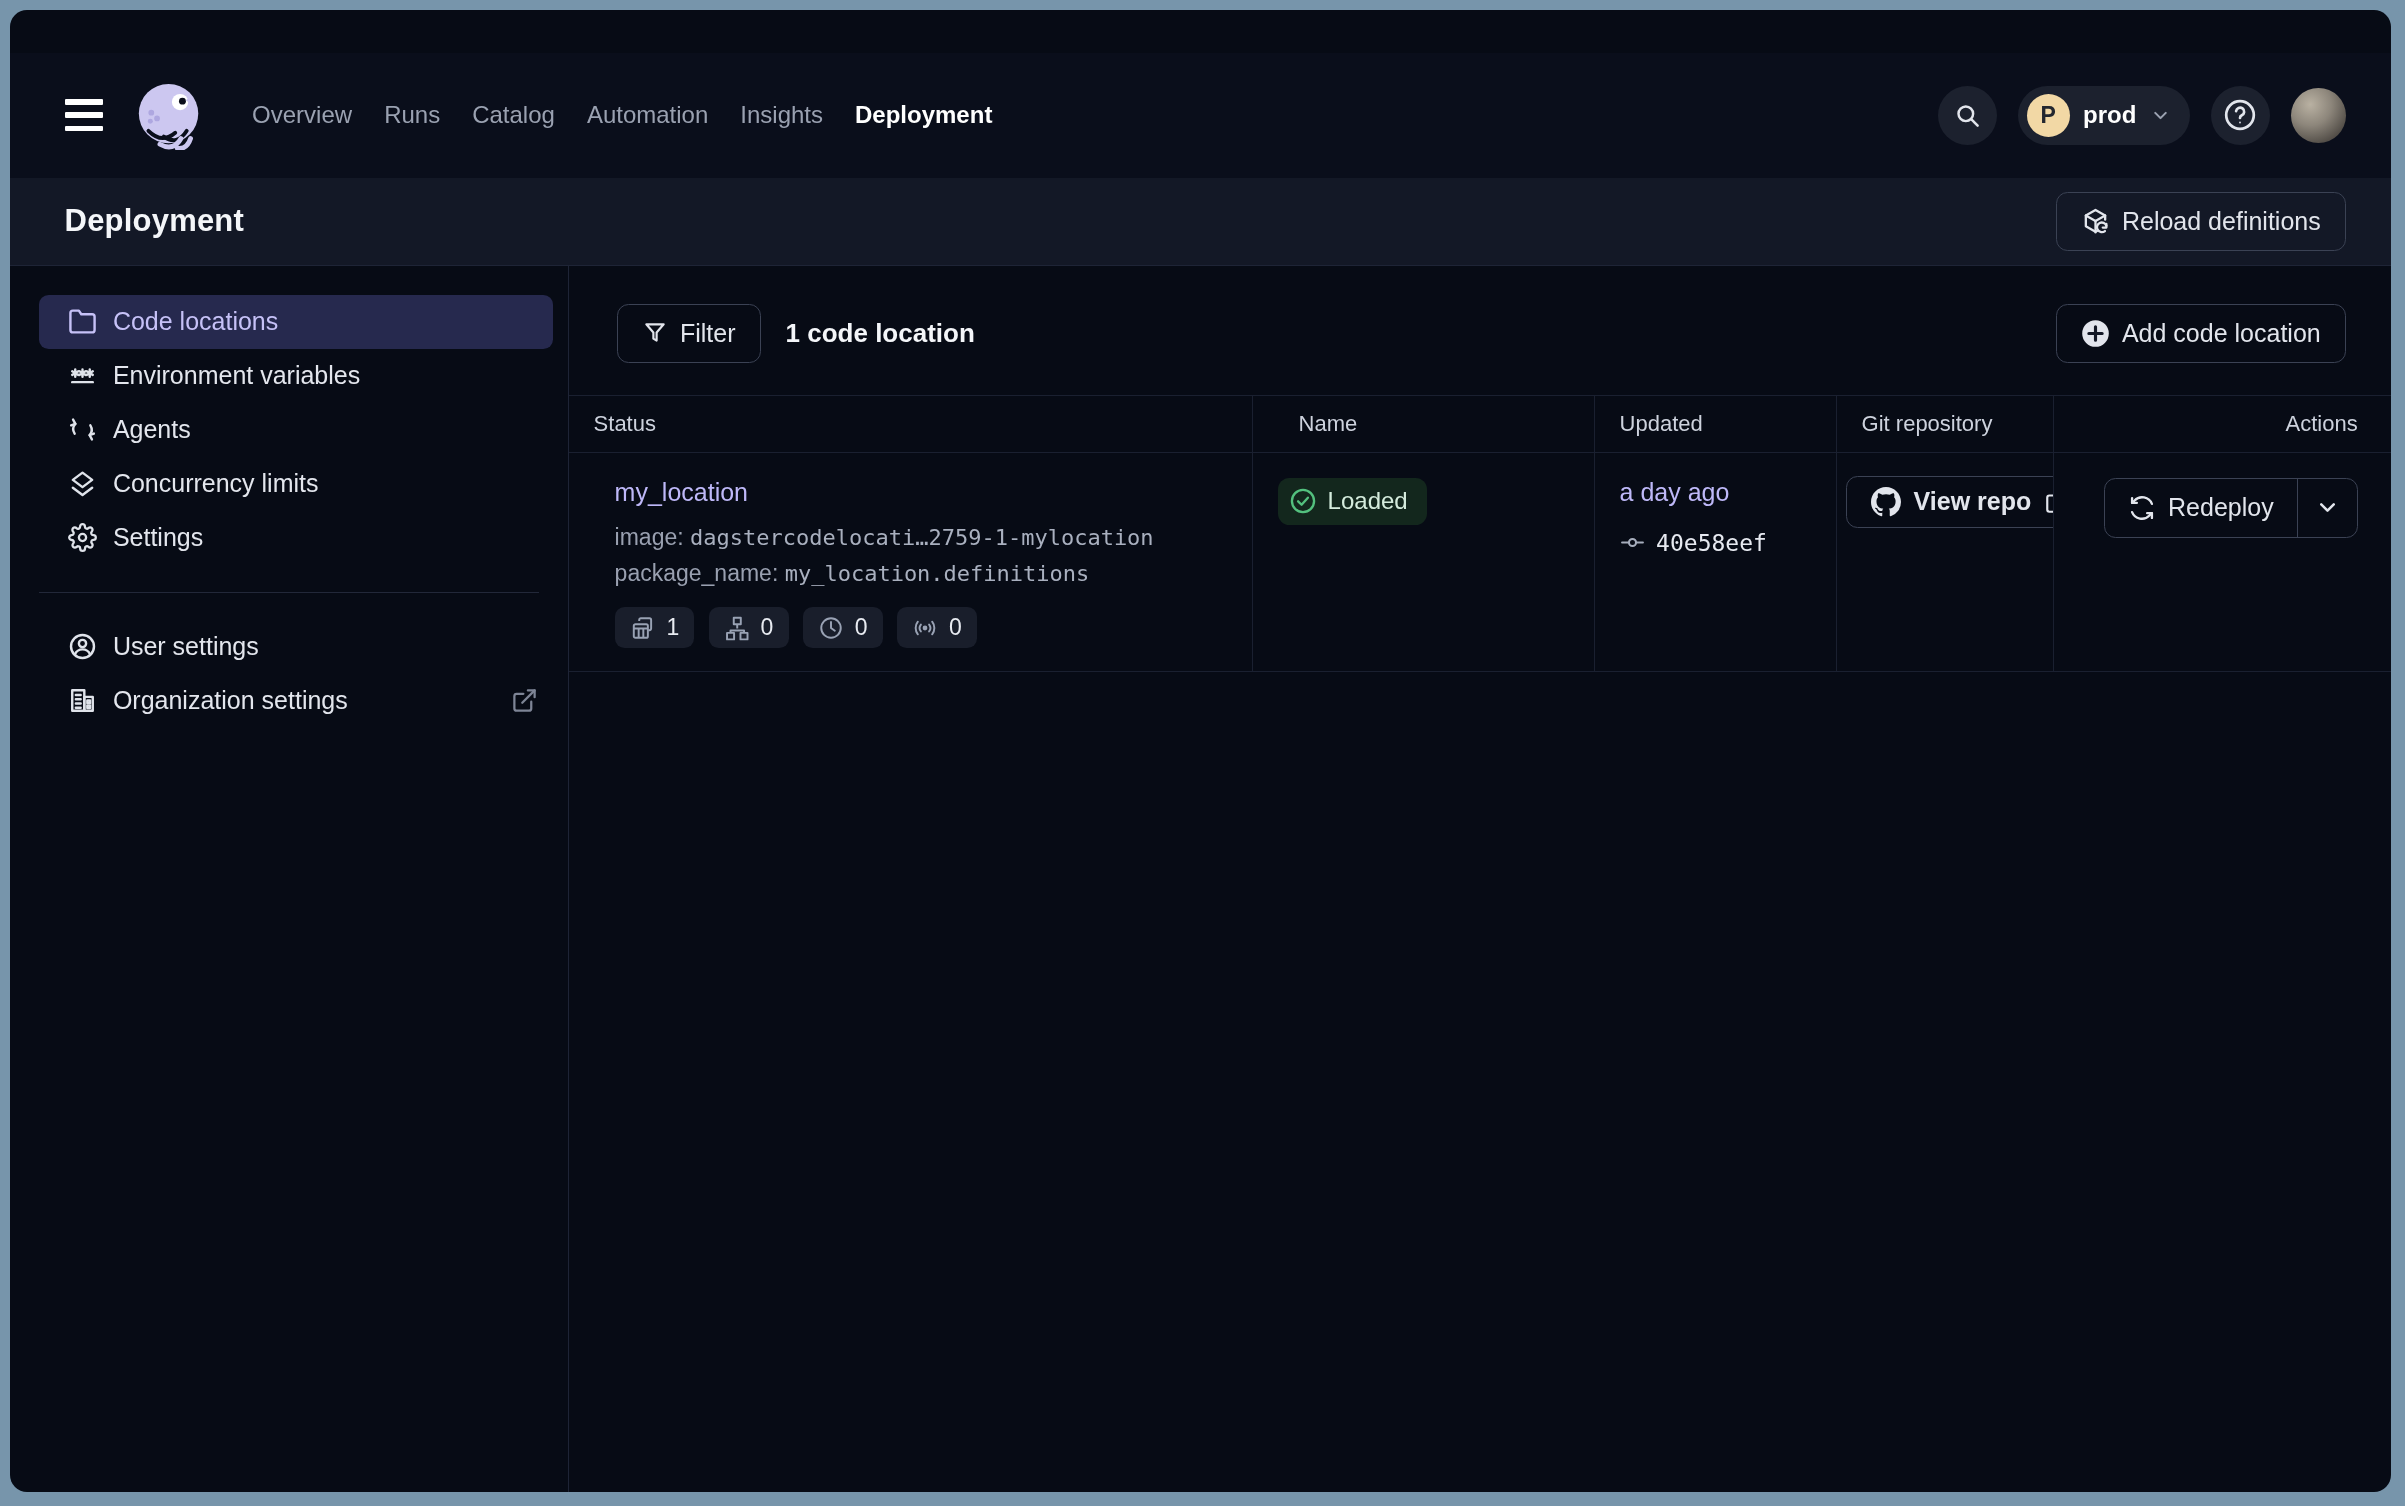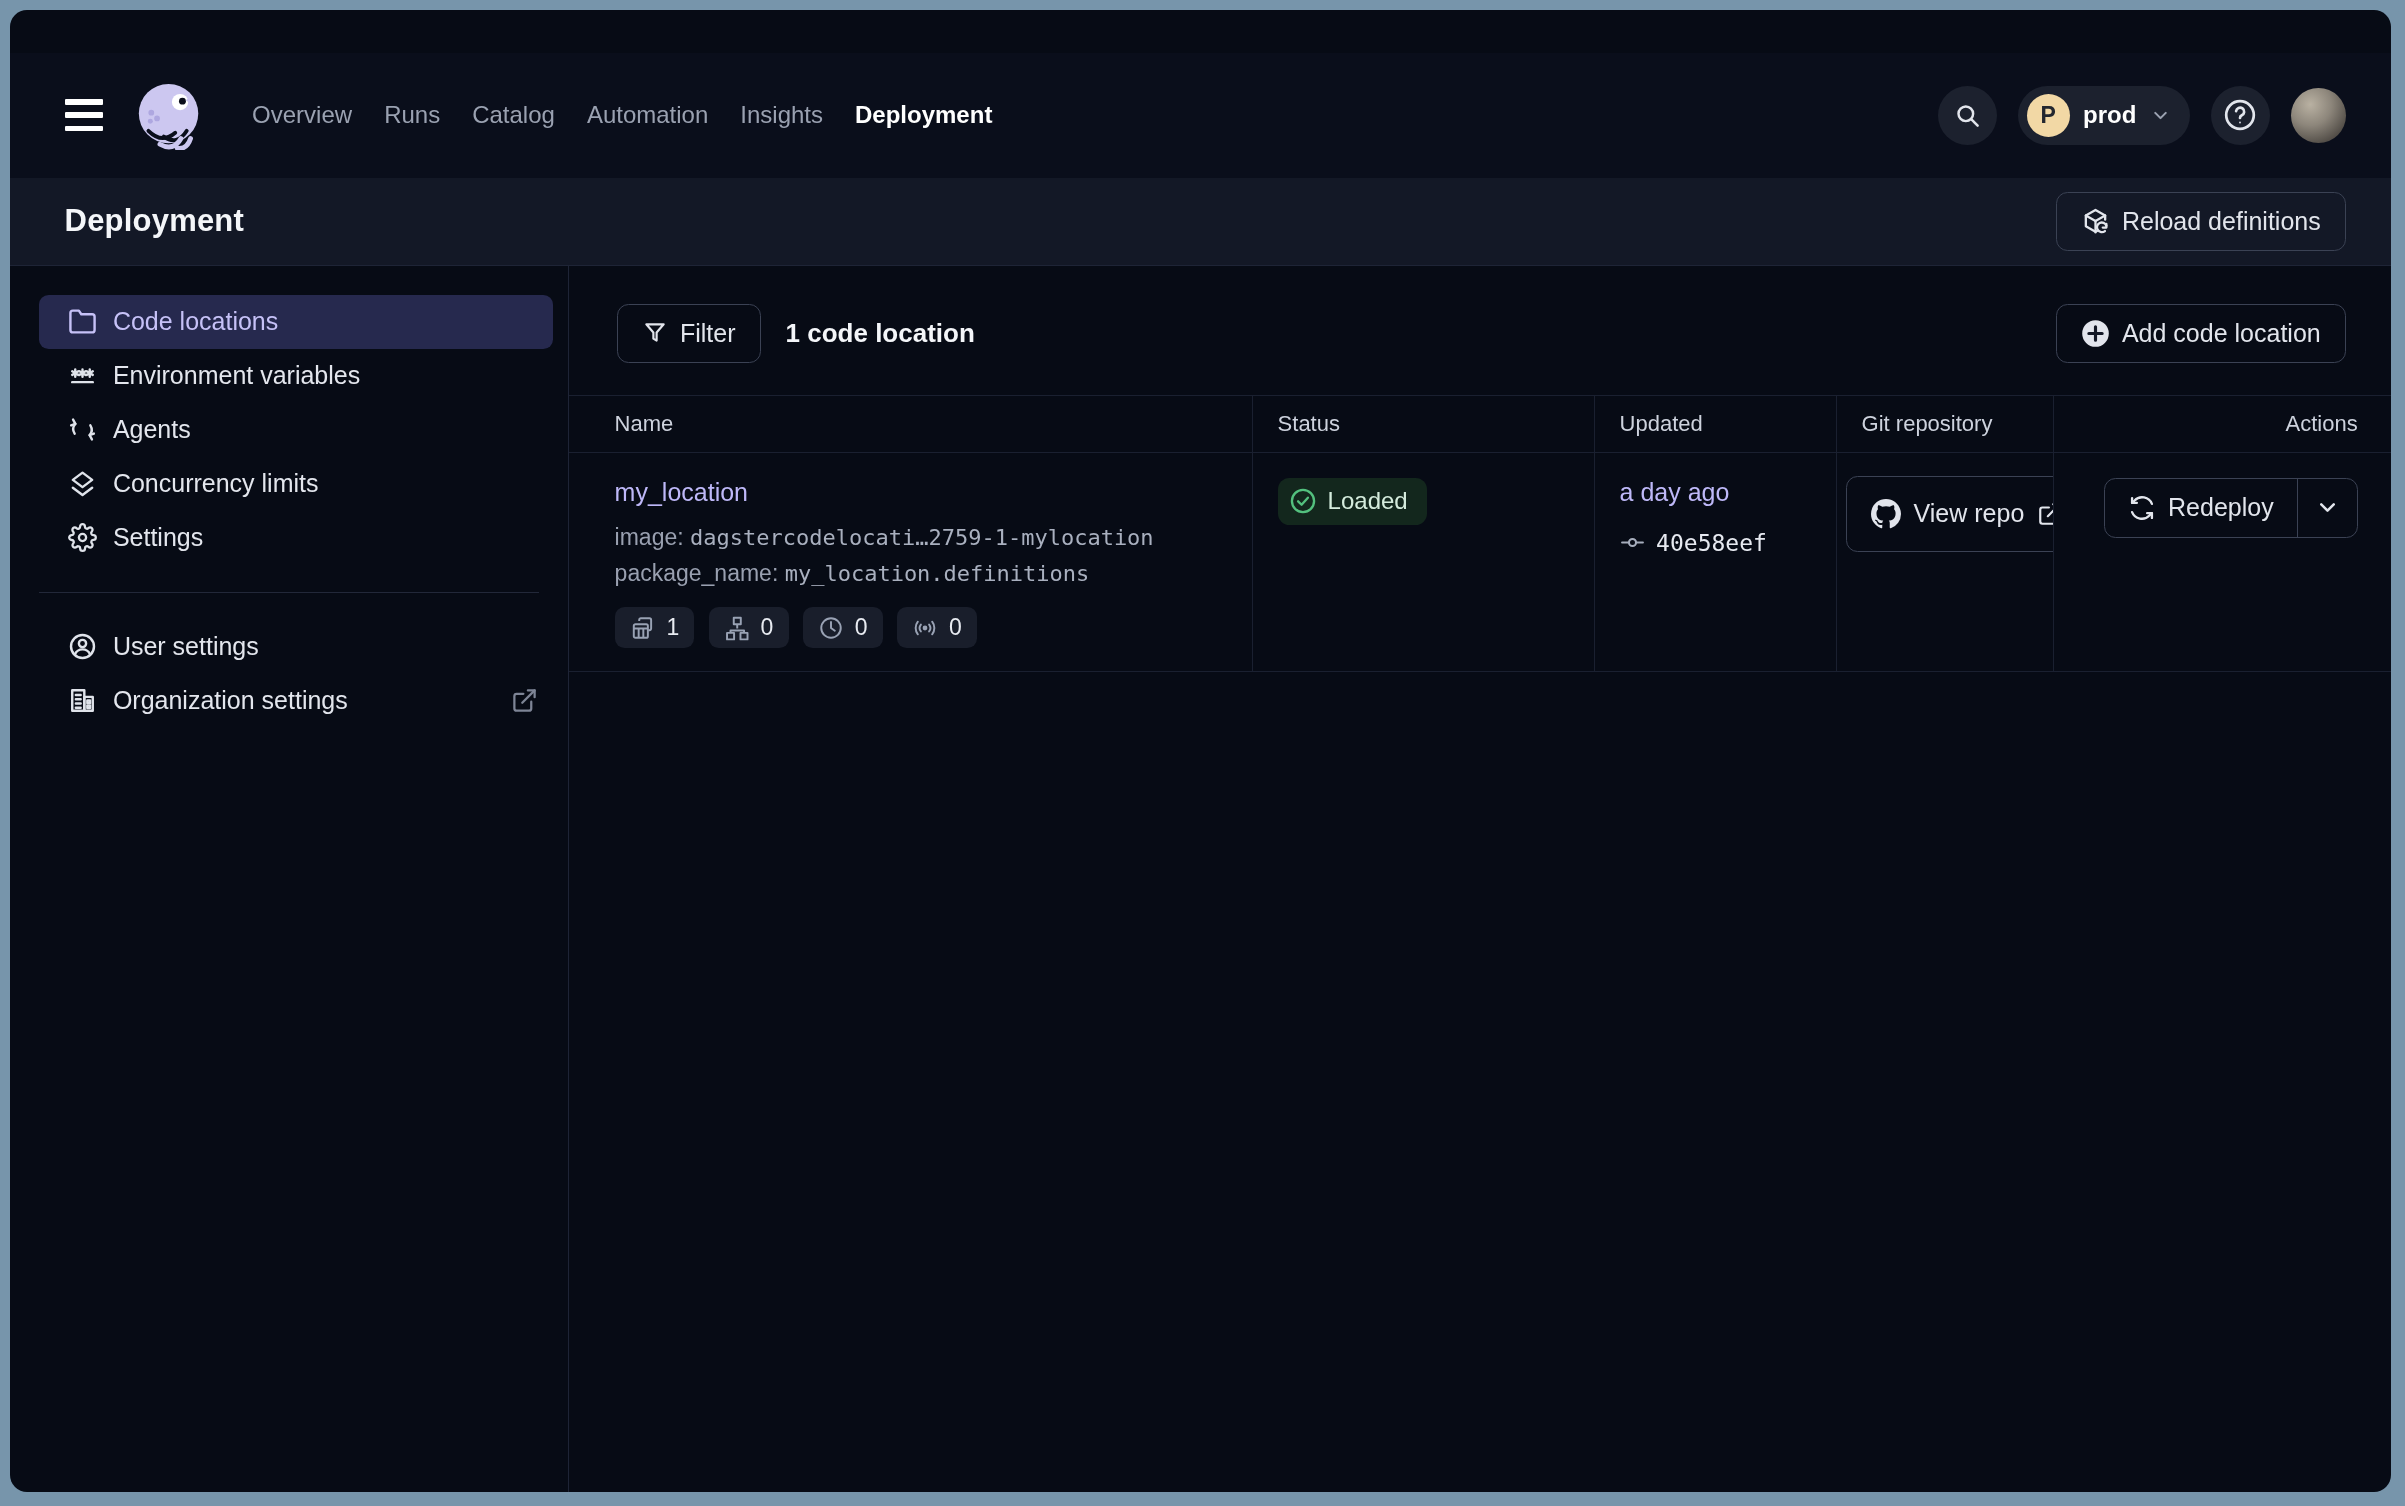--- a/index.html
+++ b/index.html
@@ -111,21 +111,21 @@
 
   .status-badge {
     display:inline-flex; align-items:center; gap:10.5px; height:47px; padding:0 19px 0 11.5px;
     background:#13271d; border-radius:11.5px; color:#d5ecdd; font-size:24px;
   }
   .commit-line { display:flex; align-items:center; gap:11.5px; margin-top:23px; color:#e6e9f0; }
   .commit-line .mono { font-family:"DejaVu Sans Mono", monospace; font-size:23px; }
   .commit-line svg { color:#a6adbc; }
 
   .cell.c-repo { overflow:hidden; padding-top:23px; padding-left:9.6px; }
-  .cell.c-repo .btn-outline { height:76px; }
+  .cell.c-repo .btn-outline { height:52px;font-weight:bold; }
   .split-btn { display:inline-flex; align-items:stretch; border:1px solid #3b4254; border-radius:11.5px; overflow:hidden; height:60px; }
   .split-btn .split-main {
     display:flex; align-items:center; gap:12.4px; padding:0 23px; background:none; border:none; cursor:pointer;
     color:#e2e5ec; font-size:25px; font-family:inherit;
   }
   .split-btn .split-sep { width:1px; background:#3b4254; }
   .split-btn .split-caret { display:flex; align-items:center; justify-content:center; width:59px; background:none; border:none; cursor:pointer; color:#e2e5ec; }
 
   svg { display:block; }
 </style>
@@ -303,25 +303,25 @@
             <circle cx="12" cy="12" r="11" fill="#e2e5ec"></circle>
             <path d="M12 6.5v11M6.5 12h11" stroke="#131826" stroke-width="2.6" stroke-linecap="round"></path>
           </svg>
           <span>Add code location</span>
         </button>
       </div>
 
       <div class="table">
 
         <div class="trow thead">
+          <div class="cell">
+              <span>Status</span>
+            </div>
           <div class="cell c-name">
               <span>Name</span>
-            </div>
-          <div class="cell">
-              <span>Status</span>
             </div>
           <div class="cell">
               <span>Updated</span>
             </div>
           <div class="cell">
               <span>Git repository</span>
             </div>
           <div class="cell c-actions">
               <span>Actions</span>
             </div>

